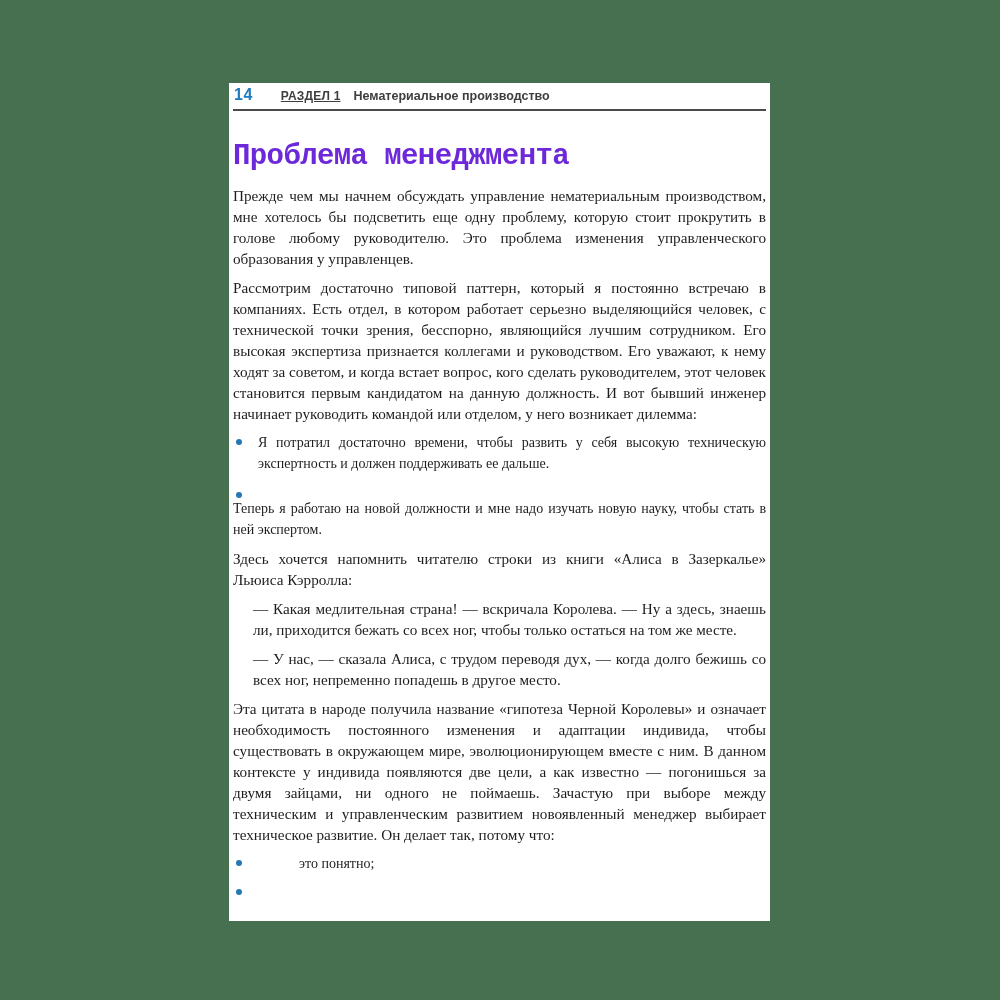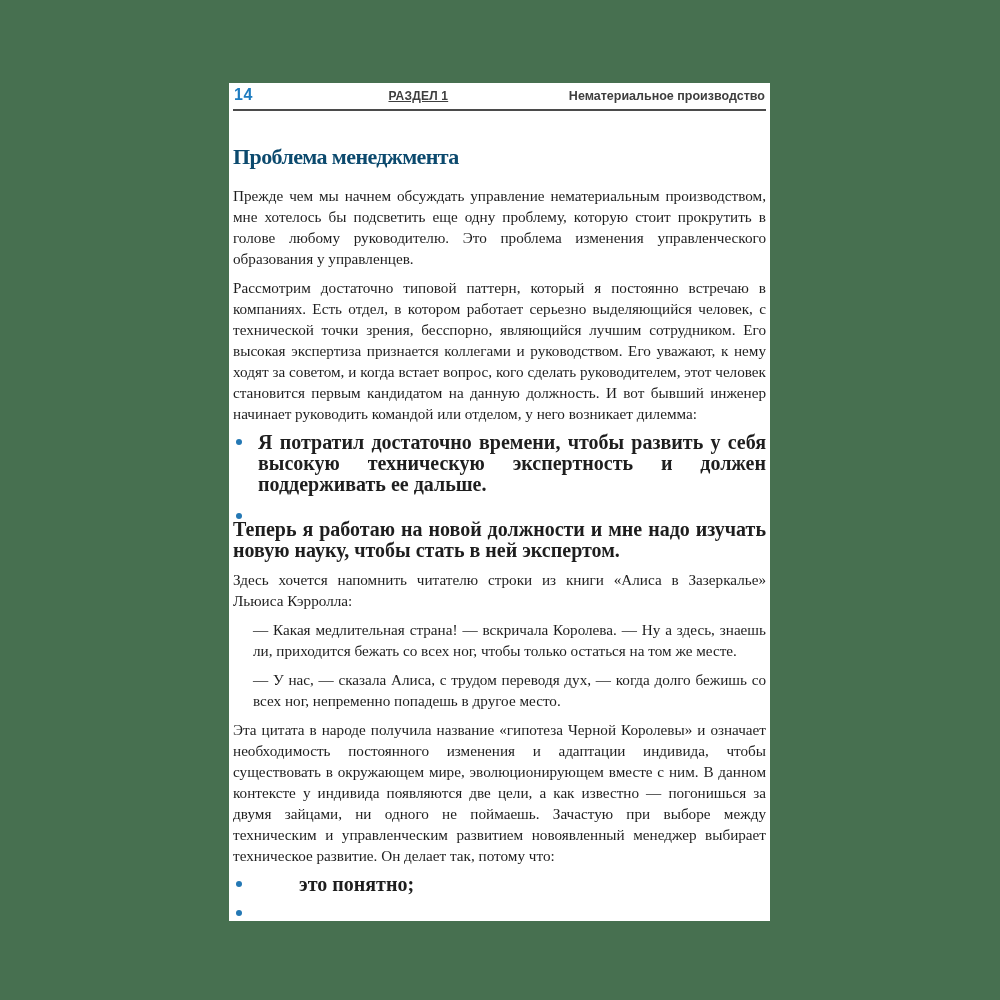--- a/index.html
+++ b/index.html
@@ -26,32 +26,31 @@
     padding: 0 4px;
     overflow: hidden;
   }
   .page-header {
     display: flex;
     align-items: baseline;
     border-bottom: 2px solid #4b4b4b;
     padding: 3px 1px 5px 1px;
     font-family: "Liberation Sans", sans-serif;
     font-weight: bold;
-    justify-content: space-between;
   }
   .pagenum { color: var(--accent); font-size: 16px; letter-spacing: 0.5px; }
   .section-label { font-size: 12px; color: var(--header-ink); margin-left: 28px; letter-spacing: 0.2px; text-decoration: underline; }
   .section-title { font-size: 12.5px; color: var(--header-ink); margin-left: 13px; }
   h1.chapter-title {
-    font-family: Liberation Serif, serif;
+    font-family: Liberation Mono, monospace;
     font-weight: bold;
-    font-size: 22px;
+    font-size: 29px;
     line-height: 28px;
     letter-spacing: -0.6px;
-    color: #0c4a6e;
+    color: #6d28d9;
     margin: 32px 0 14px 0;
   }
   p.body {
     font-size: 15.2px;
     line-height: 21px;
     color: var(--ink);
     text-align: justify;
     margin: 0 0 8px 0;
   }
   p.quote { padding-left: 20px; margin-bottom: 8px; }
@@ -61,25 +60,24 @@
   ul.bullets li:last-child { margin-bottom: 0; flex-direction: column; }
   .dot {
     flex: 0 0 auto;
     width: 6px; height: 6px;
     border-radius: 50%;
     background: var(--bullet);
     margin: 7px 16px 0 3px;
   }
   .li-text {
     flex: 1;
-    font-size: 20px;
+    font-size: 14px;
     line-height: 21px;
     color: var(--ink);
     text-align: justify;
-    font-weight: bold;
   }
 </style>
 </head>
 <body>
 
 <div class="canvas">
   <div class="page">
 
     <header class="page-header">
       <span class="pagenum">14</span>

